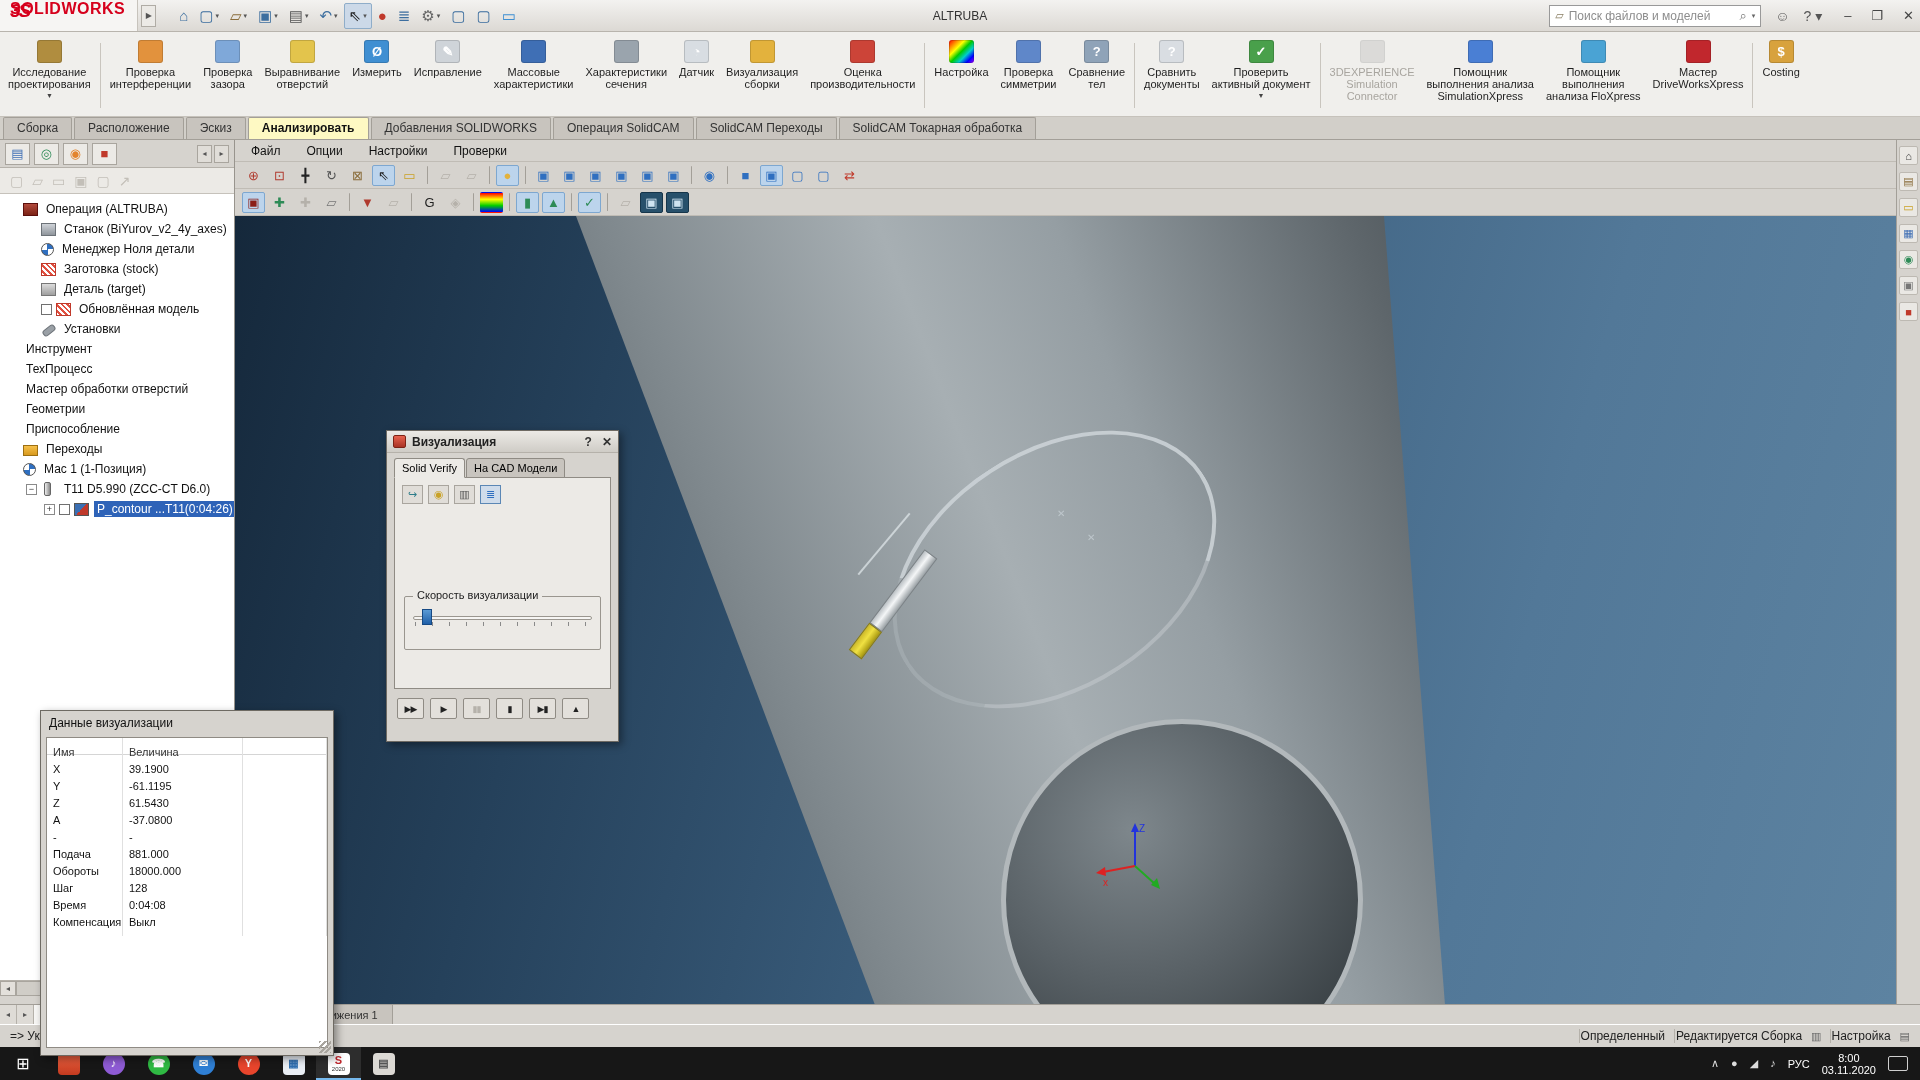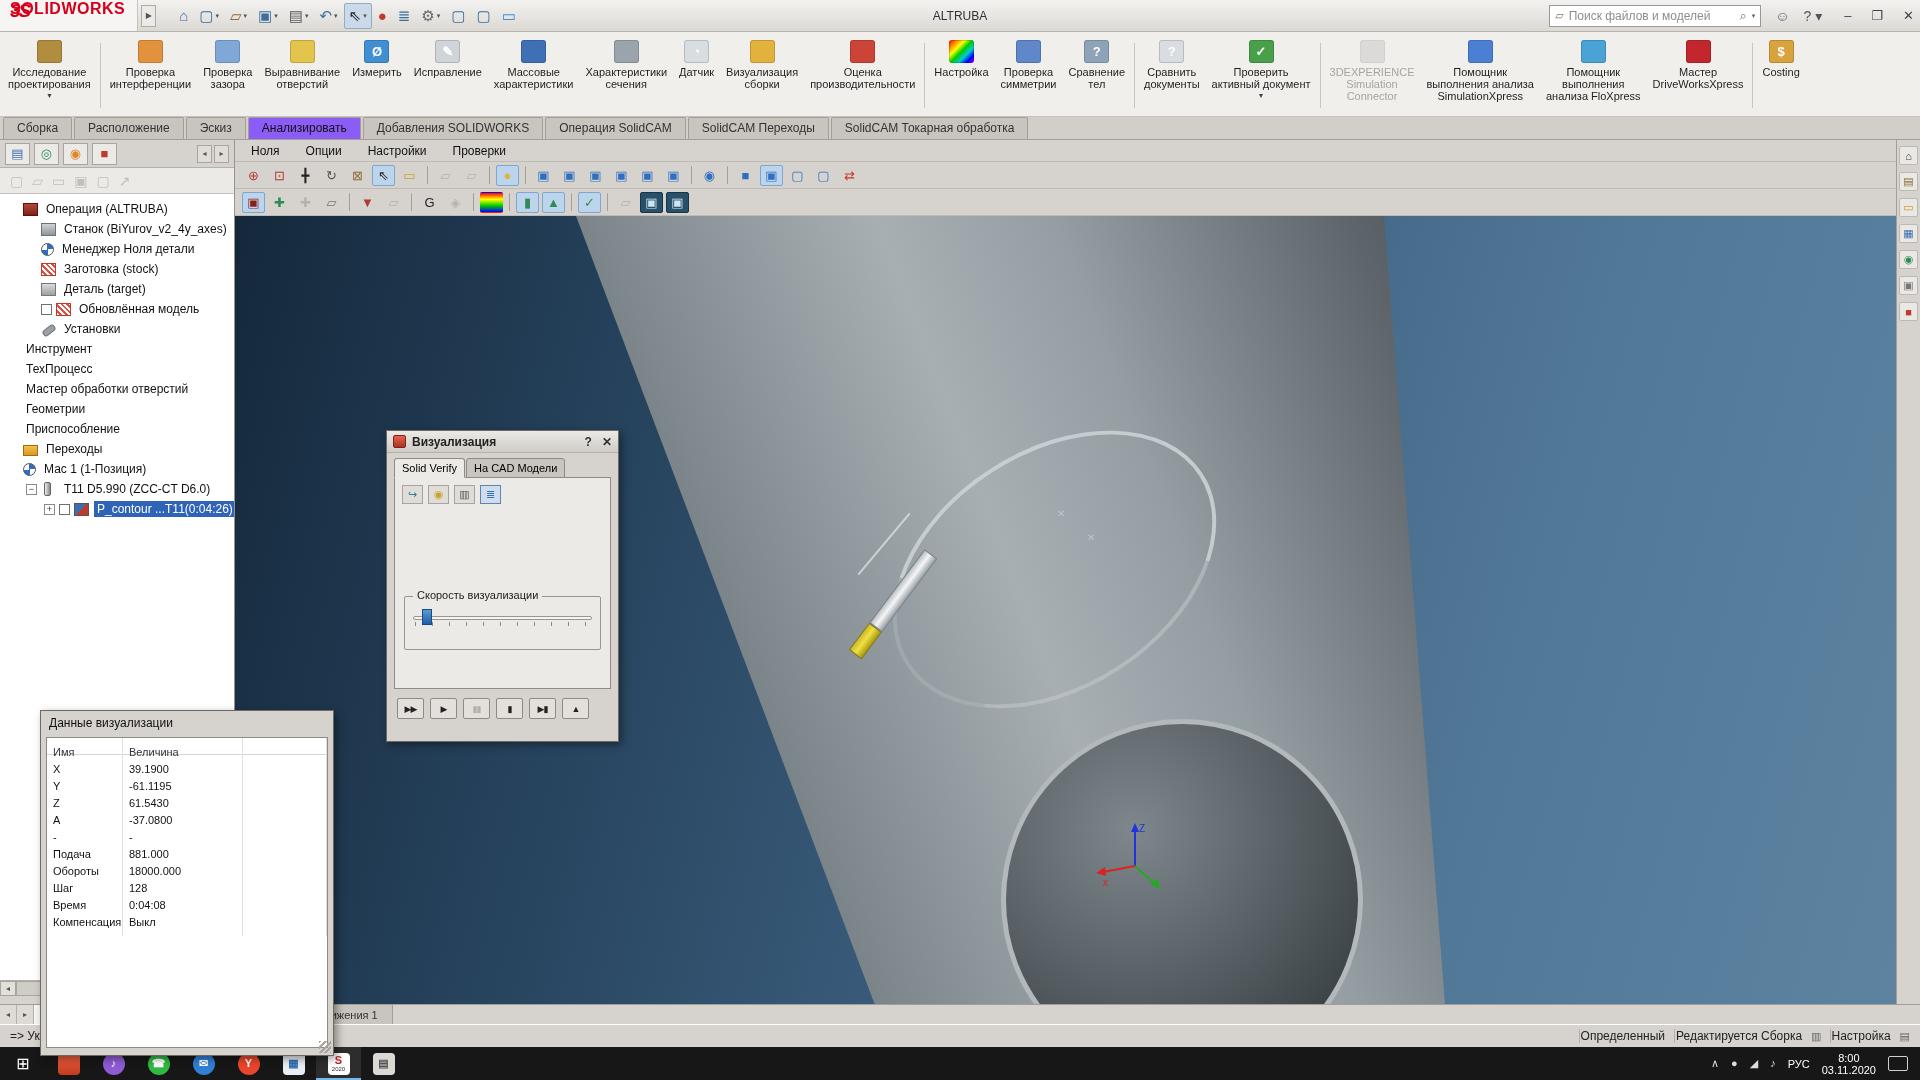--- a/index.html
+++ b/index.html
@@ -34,21 +34,21 @@
 .rbtn .rlb{font-size:11px;line-height:12px;white-space:pre-line}
 .rbtn .rdd{font-size:7px;color:#444;margin-top:2px}
 .rbtn.dis{color:#a8a59f}
 .rbtn.dis .ric{opacity:.35}
 .rbtn.sep{width:1px;min-width:1px;padding:0;margin:8px 3px;background:#c9c5be}
 .ric.rainbow{background:linear-gradient(135deg,#f00,#ff8000,#ff0,#0c0,#0cc,#00f,#a0f)!important}
 
 
 .tabbar{height:23px;background:#d2cfc9;display:flex;align-items:flex-end;padding-left:3px;border-bottom:1px solid #a39f98}
 .dtab{padding:3px 13px 4px;font-size:12px;color:#333;background:#c8c4be;border:1px solid #a39f98;border-bottom:none;margin-right:2px;border-radius:2px 2px 0 0;white-space:nowrap}
-.dtab.active{background:#8b5cf6;font-weight:normal;color:#111}
+.dtab.active{background:#fef9c3;font-weight:bold;color:#111}
 
 
 .workspace{position:relative;height:864px;background:#d6d3ce}
 
 
 .treepanel{position:absolute;left:0;top:0;width:235px;height:864px;background:#f2f1ee;border-right:1px solid #98948d;display:flex;flex-direction:column}
 .ptabs{height:28px;display:flex;align-items:center;gap:4px;padding:2px 5px;background:#d6d3ce;border-bottom:1px solid #b5b1aa}
 .ptab{width:25px;height:22px;border:1px solid #a9a59e;background:#eceae6;display:flex;align-items:center;justify-content:center;font-size:13px}
 .pnav{margin-left:auto;display:flex;gap:2px}
 .pnav .pn{width:15px;height:18px;border:1px solid #a9a59e;background:#e0ddd8;font-size:8px;display:flex;align-items:center;justify-content:center;color:#555}
@@ -608,21 +608,21 @@
           <span class="hsthumb"></span>
         </span>
       <span class="hsbtn">▸</span>
     </div>
     <div class="panelgap"></div>
   </div>
 
   <div class="sim">
     <div class="menubar">
 
-    <span>Ноля</span>
+    <span>Файл</span>
         <span>Опции</span>
         <span>Настройки</span>
         <span>Проверки</span>
       </div>
     <div class="simtb">
 
         <span class="simicon" style="color: rgb(176, 58, 46);">⊕</span>
 
         <span class="simicon" style="color: rgb(176, 58, 46);">⊡</span>
 

